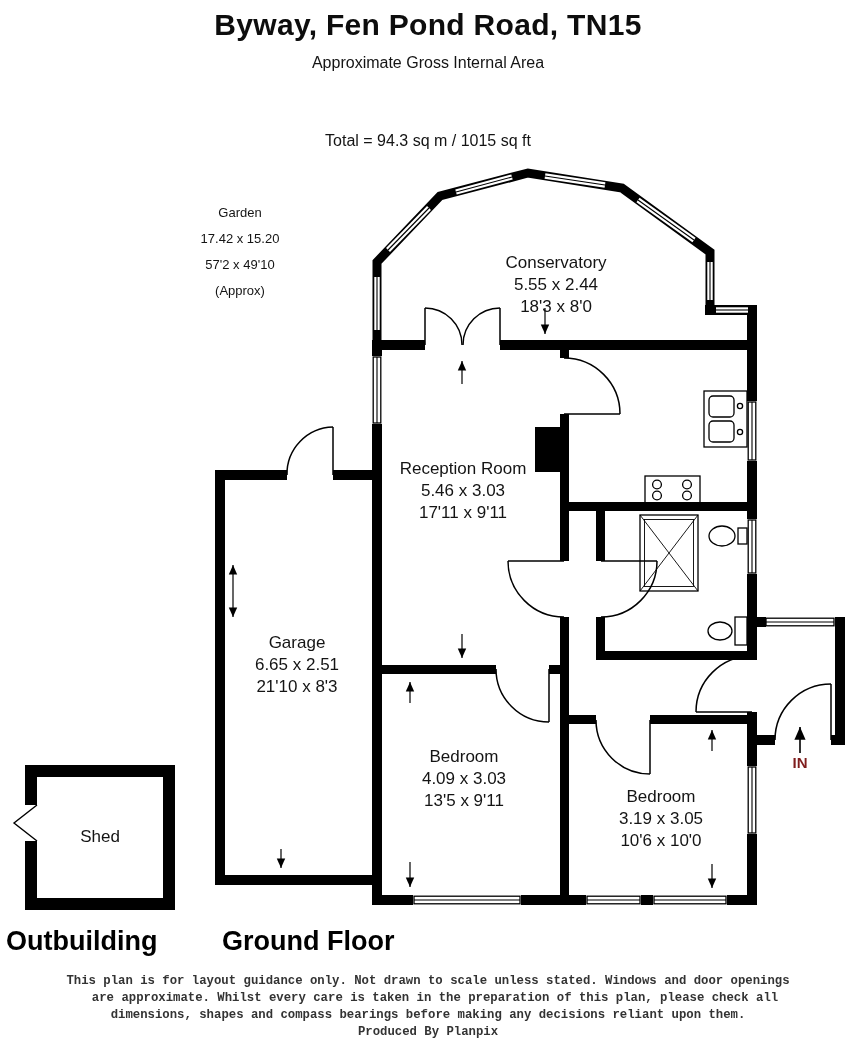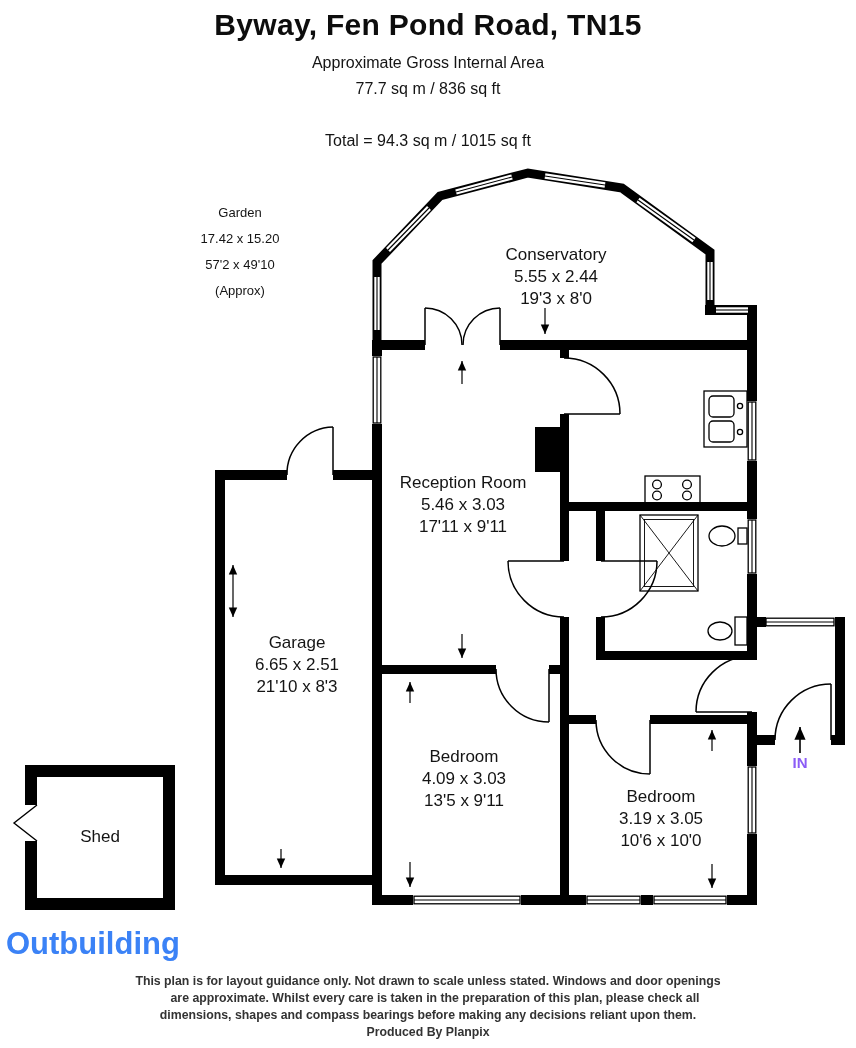--- a/index.html
+++ b/index.html
@@ -15,30 +15,30 @@
   .hdr-sub {
     position:absolute; left:0; width:100%; text-align:center;
     font-size:16px; color:#141414;
   }
   .room-label {
     position:absolute; transform:translateX(-50%); text-align:center;
     font-size:17px; line-height:22px; color:#141414; white-space:nowrap;
   }
   .room-label.garden { font-size:13px; line-height:26px; }
   .big-label {
-    position:absolute; font-size:31px; font-weight:bold; color:#3b82f6;
+    position:absolute; font-size:27px; font-weight:bold; color:#000000;
     white-space:nowrap;
   }
   .in-label {
     position:absolute; transform:translateX(-50%);
-    font-size:15px; font-weight:bold; color:#8b5cf6;
+    font-size:15px; font-weight:bold; color:#7f1d1d;
   }
   .footer-line {
     position:absolute; left:0; width:100%; text-align:center;
-    font-size:12.3px; font-weight:bold; color:#333;
+    font-size:12.3px; font-weight:bold; color:#333;font-family:Liberation Mono, monospace;
   }
 </style>
 </head>
 <body>
 
 <div class="page">
 
   <svg class="plan" width="856" height="1048" viewBox="0 0 856 1048">
     <defs>
       <marker id="arrowhead" markerWidth="9" markerHeight="8" refX="8" refY="4" orient="auto">
@@ -237,38 +237,37 @@
       <path d="M281,849 L281,868" marker-end="url(#arrowhead)"></path>
     </g>
 
     <g fill="none" stroke="#000" stroke-width="1.6">
       <path d="M800,753 L800,727" marker-end="url(#arrowhead)"></path>
     </g>
   </svg>
 
   <div class="hdr-title">Byway, Fen Pond Road, TN15</div>
   <div class="hdr-sub" style="top:54px">Approximate Gross Internal Area</div>
-  <div class="hdr-sub" style="top:80px">77.7 sq m / 836 sq ft</div>
   <div class="hdr-sub" style="top:132px">Total = 94.3 sq m / 1015 sq ft</div>
 
   <div class="room-label garden" style="left:240px; top:200px;">
     <div>Garden</div>
     <div>17.42 x 15.20</div>
     <div>57'2 x 49'10</div>
     <div>(Approx)</div>
   </div>
 
-  <div class="room-label" style="left:556px; top:244px;">
+  <div class="room-label" style="left:556px; top:252px;">
     <div>Conservatory</div>
     <div>5.55 x 2.44</div>
-    <div>19'3 x 8'0</div>
-  </div>
-
-
-  <div class="room-label" style="left:463px; top:472px;">
+    <div>18'3 x 8'0</div>
+  </div>
+
+
+  <div class="room-label" style="left:463px; top:458px;">
     <div>Reception Room</div>
     <div>5.46 x 3.03</div>
     <div>17'11 x 9'11</div>
   </div>
 
   <div class="room-label" style="left:297px; top:632px;text-align:center;">
     <div>Garage</div>
     <div>6.65 x 2.51</div>
     <div>21'10 x 8'3</div>
   </div>
@@ -285,19 +284,20 @@
     <div>10'6 x 10'0</div>
   </div>
 
   <div class="room-label" style="left:100px; top:826px;">
     <div>Shed</div>
   </div>
 
   <div class="in-label" style="left:800px; top:754px;">IN</div>
 
   <div class="big-label" style="left:6px; top:926px;">Outbuilding</div>
+  <div class="big-label" style="left:222px; top:926px;">Ground Floor</div>
 
   <div class="footer-line" style="top:974px;">This plan is for layout guidance only. Not drawn to scale unless stated. Windows and door openings</div>
   <div class="footer-line" style="top:991px;padding-left:7px;">are approximate. Whilst every care is taken in the preparation of this plan, please check all</div>
   <div class="footer-line" style="top:1025px;">Produced By Planpix</div>
   <div class="footer-line" style="top:1008px;">dimensions, shapes and compass bearings before making any decisions reliant upon them.</div>
 
 </div>
 
 </body></html>

